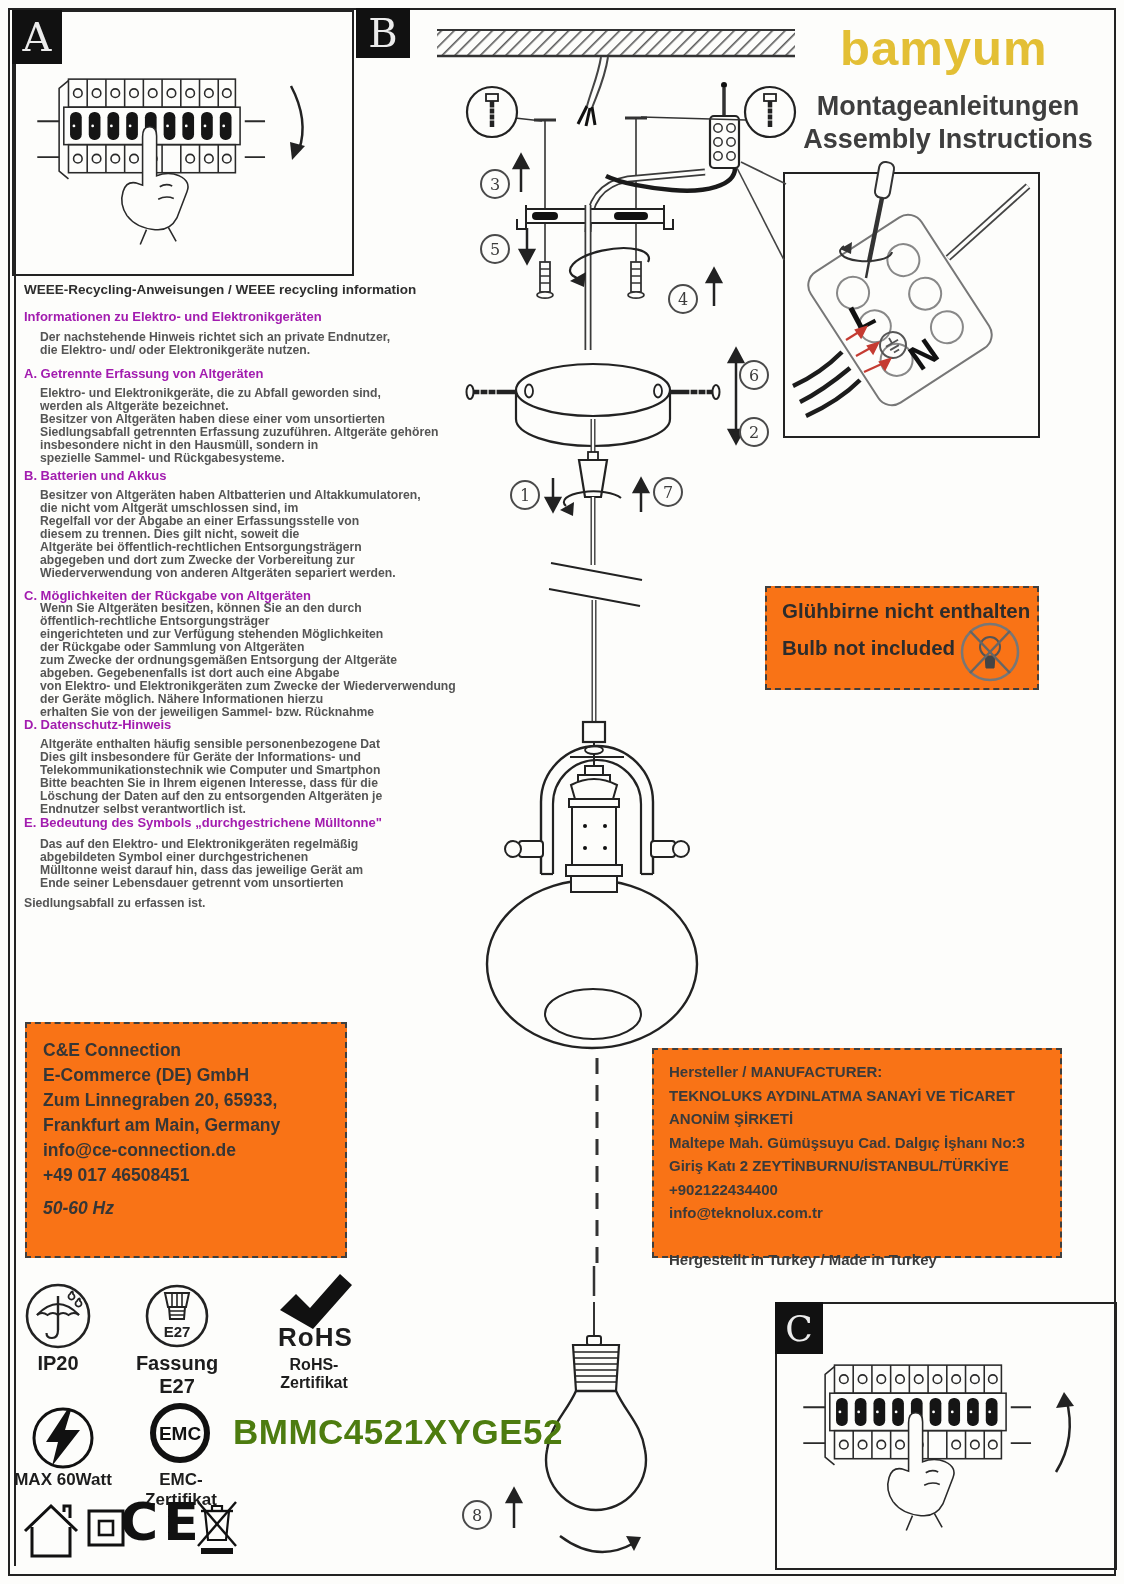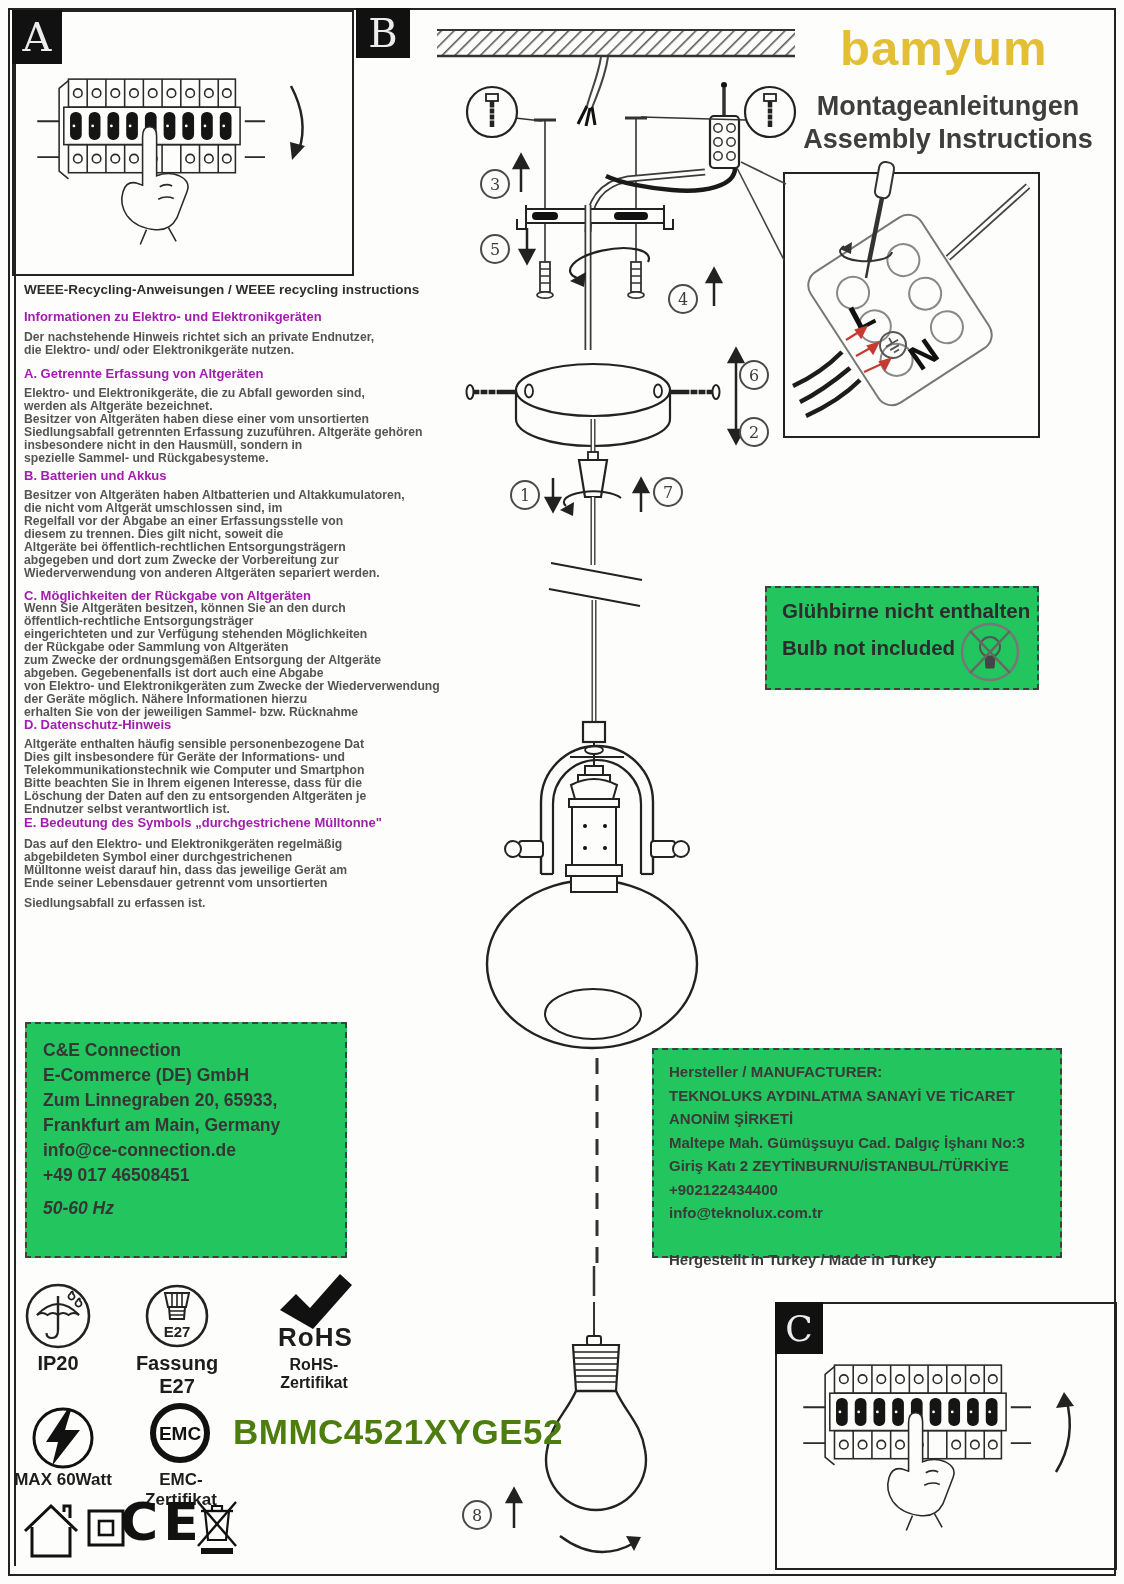--- a/index.html
+++ b/index.html
@@ -1,21 +1,21 @@
 <!DOCTYPE html>
 <html><head>
 <meta charset="utf-8">
 <style>
   html,body{margin:0;padding:0;background:#9a9a9a;}
   #page{position:relative;width:1124px;height:1584px;background:#fdfdfb;
         font-family:"Liberation Sans",sans-serif;overflow:hidden;margin:0 auto;}
   .abs{position:absolute;}
-  .preline{white-space:pre-line;}
+  .preline{white-space:pre-line;margin-left:16px;}
   .frame{border:2px solid #222;}
-  .dashedbox{border:2.5px dashed #3f3f3f;background:#22c55e;}
+  .dashedbox{border:2.5px dashed #3f3f3f;background:#f97316;}
   .blacklabel{background:#111;color:#ececec;font-family:"DejaVu Serif",serif;
         display:flex;align-items:center;justify-content:center;font-size:40px;}
   .w-title{font-size:13.5px;font-weight:700;color:#2e2e2e;}
   .w-head{font-size:13px;font-weight:700;color:#a21caf;}
   .w-body{font-size:12.2px;font-weight:600;color:#555;line-height:13px;}
   .step-circle{width:26px;height:26px;border:2px solid #4a4a4a;border-radius:50%;
         display:flex;align-items:center;justify-content:center;
         font-family:"DejaVu Serif",serif;font-size:16px;color:#3c3c3c;background:#fdfdfb;z-index:5;}
   .addr-line{font-size:17.5px;font-weight:700;color:#363636;line-height:25px;}
   .manu-line{font-size:15px;font-weight:700;color:#3a3a3a;line-height:23.5px;min-height:23.5px;}
@@ -39,21 +39,21 @@
   <div class="abs blacklabel txt" style="left:12px;top:10px;width:50px;height:54px;">A</div>
   <div class="abs blacklabel txt" style="left:356px;top:8px;width:54px;height:50px;">B</div>
   <div class="abs blacklabel txt" style="left:775px;top:1302px;width:48px;height:52px;font-size:36px;">C</div>
 
   <div class="abs txt" style="left:840px;top:20px;width:220px;font-size:49px;font-weight:800;color:#e3bf35;letter-spacing:1px;">bamyum</div>
   <div class="abs txt" style="left:798px;top:90px;width:300px;text-align:center;color:#3e3e3e;font-weight:700;font-size:27px;line-height:33px;">
     <div>Montageanleitungen</div>
     <div>Assembly Instructions</div>
   </div>
 
-  <div class="abs txt w-title" style="left:24px;top:282px;width:432px;">WEEE-Recycling-Anweisungen / WEEE recycling instructions</div>
+  <div class="abs txt w-title" style="left:24px;top:282px;width:432px;">WEEE-Recycling-Anweisungen / WEEE recycling information</div>
   <div class="abs txt w-head" style="left:24px;top:309px;width:432px;">Informationen zu Elektro- und Elektronikgeräten</div>
   <div class="abs txt w-body preline" style="left:24px;top:331px;width:432px;">Der nachstehende Hinweis richtet sich an private Endnutzer,
  die Elektro- und/ oder Elektronikgeräte nutzen.</div>
   <div class="abs txt w-head" style="left:24px;top:366px;width:432px;">A. Getrennte Erfassung von Altgeräten</div>
   <div class="abs txt w-body preline" style="left:24px;top:387px;width:432px;">Elektro- und Elektronikgeräte, die zu Abfall geworden sind,
  werden als Altgeräte bezeichnet.
 Besitzer von Altgeräten haben diese einer vom unsortierten
 Siedlungsabfall getrennten Erfassung zuzuführen. Altgeräte gehören
 insbesondere nicht in den Hausmüll, sondern in
 spezielle Sammel- und Rückgabesysteme.</div>

